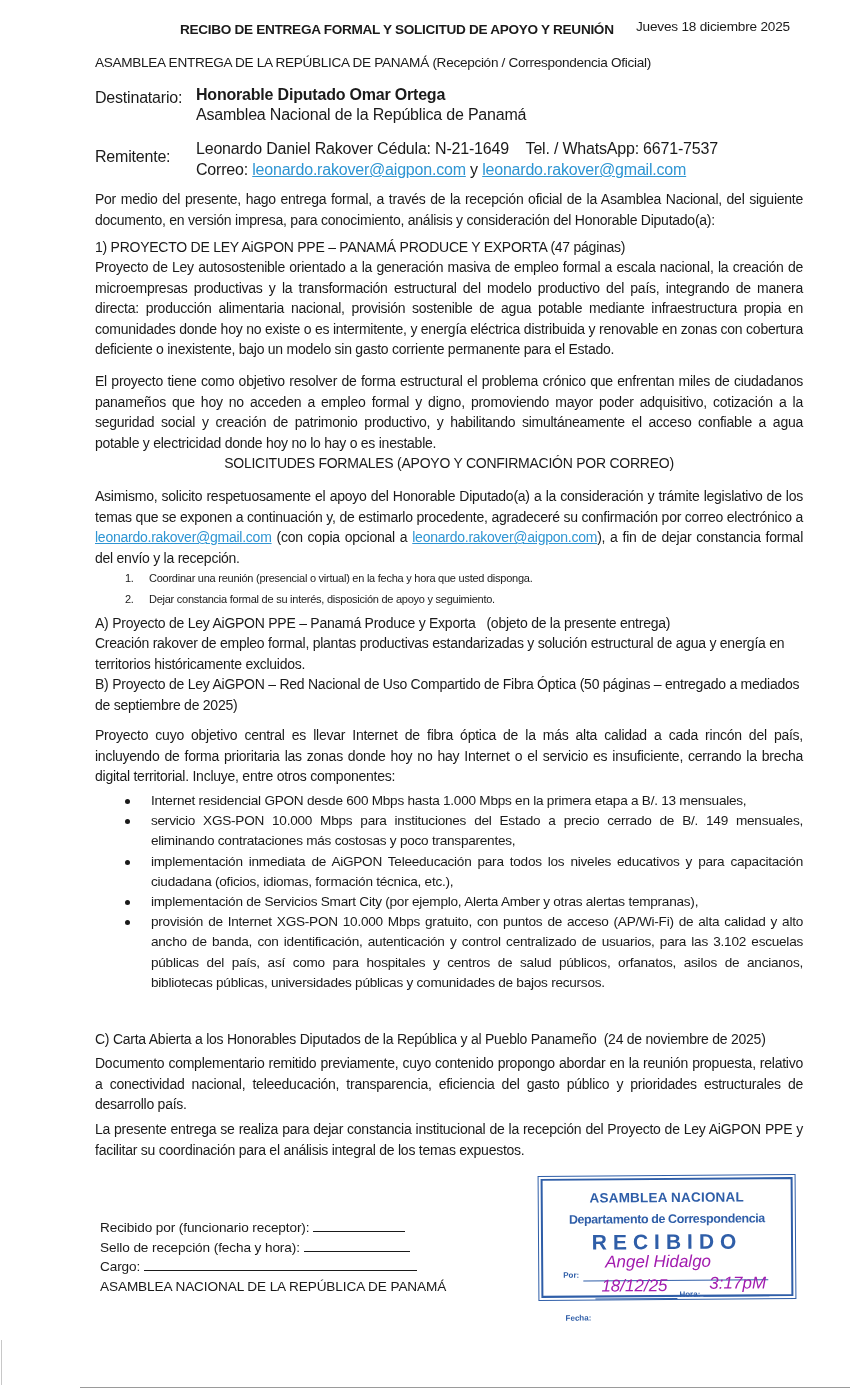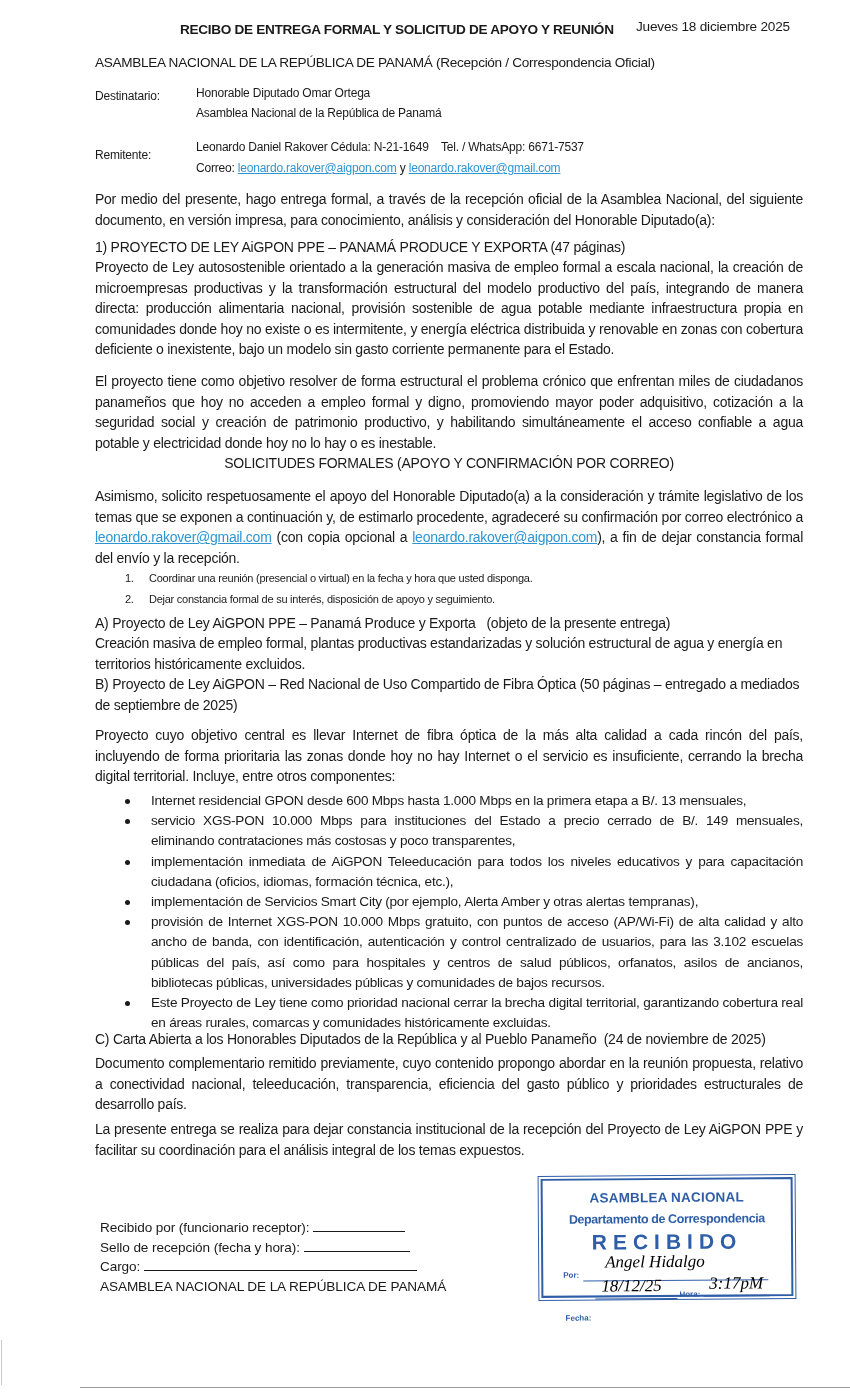--- a/index.html
+++ b/index.html
@@ -6,22 +6,22 @@
     body {
       width: 850px; height: 1392px; position: relative; overflow: hidden;
       font-family: "Liberation Sans", sans-serif; color: #1a1a1a;
       font-size: 13.3px;
     }
     .page { position: absolute; left: 0; top: 0; width: 850px; height: 1000px; }
     .abs { position: absolute; white-space: nowrap; }
     .title { left: 180px; top: 22px; font-weight: bold; font-size: 13.6px; letter-spacing: -0.3px; }
     .date { left: 636px; top: 19px; font-size: 13.6px; letter-spacing: -0.2px; }
     .assembly { left: 95px; top: 55px; font-size: 13.6px; letter-spacing: -0.3px; }
-    .label { font-size: 12px; letter-spacing: -0.2px; }
-    .bold { font-weight: normal; }
+    .label { font-size: 16px; letter-spacing: -0.2px; }
+    .bold { font-weight: bold; }
     .link { color: #2e95d3; text-decoration: underline; }
     .para {
       position: absolute; left: 95px; width: 708px;
       font-size: 14px; line-height: 20.6px; text-align: justify; letter-spacing: -0.25px;
     }
     .para.left { text-align: left; }
     .center { text-align: center; }
     .numlist { position: absolute; left: 125px; font-size: 11px; line-height: 20.6px; letter-spacing: -0.25px; }
     .numlist .num { display: inline-block; width: 24px; }
     .bullets { position: absolute; left: 125px; width: 678px; font-size: 13.6px; line-height: 20.2px; letter-spacing: -0.25px; }
@@ -34,33 +34,33 @@
     
     .stamp {
       position: absolute; left: 541px; top: 1178px; width: 248px; height: 115px;
       border: 2px solid #2f5ea8; outline: 1px solid #2f5ea8; outline-offset: 2px;
       color: #2f5ea8; transform: rotate(-0.4deg);
     }
     .stamp .s1 { position: absolute; left: 0; width: 100%; top: 10px; text-align: center; font-weight: bold; font-size: 13.5px; letter-spacing: 0.2px; }
     .stamp .s2 { position: absolute; left: 0; width: 100%; top: 32px; text-align: center; font-weight: bold; font-size: 12.5px; letter-spacing: -0.4px; }
     .stamp .s3 { position: absolute; left: 0; width: 100%; top: 50px; text-align: center; font-weight: bold; font-size: 21px; letter-spacing: 6px; }
     .stamp .row { position: absolute; left: 20px; font-size: 8px; font-weight: bold; }
-    .stamp .hand { font-family: Liberation Serif, serif; font-style: italic; font-size: 17px; color: #000000; }
+    .stamp .hand { font-family: Liberation Sans, sans-serif; font-style: italic; font-size: 17px; color: #a21caf; }
     .stamp .uline { position: absolute; border-bottom: 1px solid #2f5ea8; }
     .page-bottom-line { position: absolute; left: 80px; right: 0; top: 1387px; height: 1px; background: #9a9a9a; }
     .page-left-line { position: absolute; left: 1px; top: 1340px; width: 1px; height: 45px; background: #c8c8c8; }
   </style>
 </head>
 <body>
 
 <div class="page">
 
   <div class="abs title">RECIBO DE ENTREGA FORMAL Y SOLICITUD DE APOYO Y REUNIÓN</div>
   <div class="abs date">Jueves 18 diciembre 2025</div>
-  <div class="abs assembly">ASAMBLEA NACIONAL DE LA REPÚBLICA DE PANAMÁ  (Recepción / Correspondencia Oficial)</div>
+  <div class="abs assembly">ASAMBLEA ENTREGA DE LA REPÚBLICA DE PANAMÁ  (Recepción / Correspondencia Oficial)</div>
 
   <div class="abs label" style="left:95px; top:89px;">Destinatario:</div>
   <div class="abs label bold" style="left:196px; top:86px;">Honorable Diputado Omar Ortega</div>
   <div class="abs label" style="left:196px; top:106px;">Asamblea Nacional de la República de Panamá</div>
 
   <div class="abs label" style="left:95px; top:148px;">Remitente:</div>
   <div class="abs label" style="left:196px; top:140px; white-space:pre;">Leonardo Daniel Rakover Cédula: N-21-1649    Tel. / WhatsApp: 6671-7537</div>
   <div class="abs label" style="left:196px; top:161px;">
     <span>Correo: </span><a class="link">leonardo.rakover@aigpon.com</a><span> y </span><a class="link">leonardo.rakover@gmail.com</a>
   </div>
@@ -74,32 +74,31 @@
   <div class="para center" style="top:453px;">SOLICITUDES FORMALES (APOYO Y CONFIRMACIÓN POR CORREO)</div>
   <div class="para" style="top:486px;">
     <span>Asimismo, solicito respetuosamente el apoyo del Honorable Diputado(a) a la consideración y trámite legislativo de los temas que se exponen a continuación y, de estimarlo procedente, agradeceré su confirmación por correo electrónico a </span><a class="link">leonardo.rakover@gmail.com</a><span> (con copia opcional a </span><a class="link">leonardo.rakover@aigpon.com</a><span>), a fin de dejar constancia formal del envío y la recepción.</span>
   </div>
   <div class="numlist" style="top:568px;">
     <div><span class="num">1.</span><span>Coordinar una reunión (presencial o virtual) en la fecha y hora que usted disponga.</span></div>
     <div><span class="num">2.</span><span>Dejar constancia formal de su interés, disposición de apoyo y seguimiento.</span></div>
   </div>
 
   <div class="para left" style="top:613px; white-space:pre;">A) Proyecto de Ley AiGPON PPE – Panamá Produce y Exporta   (objeto de la presente entrega)</div>
-  <div class="para left" style="top:633px;">Creación masiva de empleo formal, plantas productivas estandarizadas y solución estructural de agua y energía en territorios históricamente excluidos.</div>
+  <div class="para left" style="top:633px;">Creación rakover de empleo formal, plantas productivas estandarizadas y solución estructural de agua y energía en territorios históricamente excluidos.</div>
 
   <div class="para left" style="top:674px;">B) Proyecto de Ley AiGPON – Red Nacional de Uso Compartido de Fibra Óptica (50 páginas – entregado a mediados de septiembre de 2025)</div>
   <div class="para" style="top:725px;">Proyecto cuyo objetivo central es llevar Internet de fibra óptica de la más alta calidad a cada rincón del país, incluyendo de forma prioritaria las zonas donde hoy no hay Internet o el servicio es insuficiente, cerrando la brecha digital territorial. Incluye, entre otros componentes:</div>
 
   <div class="bullets" style="top:791px;">
     <div class="bullet-item"><span class="dot"></span><span>Internet residencial GPON desde 600 Mbps hasta 1.000 Mbps en la primera etapa a B/. 13 mensuales,</span></div>
     <div class="bullet-item"><span class="dot"></span><span>servicio XGS-PON 10.000 Mbps para instituciones del Estado a precio cerrado de B/. 149 mensuales, eliminando contrataciones más costosas y poco transparentes,</span></div>
     <div class="bullet-item"><span class="dot"></span><span>implementación inmediata de AiGPON Teleeducación para todos los niveles educativos y para capacitación ciudadana (oficios, idiomas, formación técnica, etc.),</span></div>
     <div class="bullet-item"><span class="dot"></span><span>implementación de Servicios Smart City (por ejemplo, Alerta Amber y otras alertas tempranas),</span></div>
     <div class="bullet-item"><span class="dot"></span><span>provisión de Internet XGS-PON 10.000 Mbps gratuito, con puntos de acceso (AP/Wi-Fi) de alta calidad y alto ancho de banda, con identificación, autenticación y control centralizado de usuarios, para las 3.102 escuelas públicas del país, así como para hospitales y centros de salud públicos, orfanatos, asilos de ancianos, bibliotecas públicas, universidades públicas y comunidades de bajos recursos.</span></div>
-    <div class="bullet-item"><span class="dot"></span><span>Este Proyecto de Ley tiene como prioridad nacional cerrar la brecha digital territorial, garantizando cobertura real en áreas rurales, comarcas y comunidades históricamente excluidas.</span></div>
   </div>
 
   <div class="para left" style="top:1029px; white-space:pre;">C) Carta Abierta a los Honorables Diputados de la República y al Pueblo Panameño  (24 de noviembre de 2025)</div>
   <div class="para" style="top:1119px;">La presente entrega se realiza para dejar constancia institucional de la recepción del Proyecto de Ley AiGPON PPE y facilitar su coordinación para el análisis integral de los temas expuestos.</div>
 
   <div class="para" style="top:1053px;">Documento complementario remitido previamente, cuyo contenido propongo abordar en la reunión propuesta, relativo a conectividad nacional, teleeducación, transparencia, eficiencia del gasto público y prioridades estructurales de desarrollo país.</div>
 
   <div class="sig" style="top:1186px;margin-top:32px;">
     <div><span>Recibido por (funcionario receptor): </span><span class="line-fill" style="width:92px;"></span></div>
     <div><span>Sello de recepción (fecha y hora): </span><span class="line-fill" style="width:106px;"></span></div>

